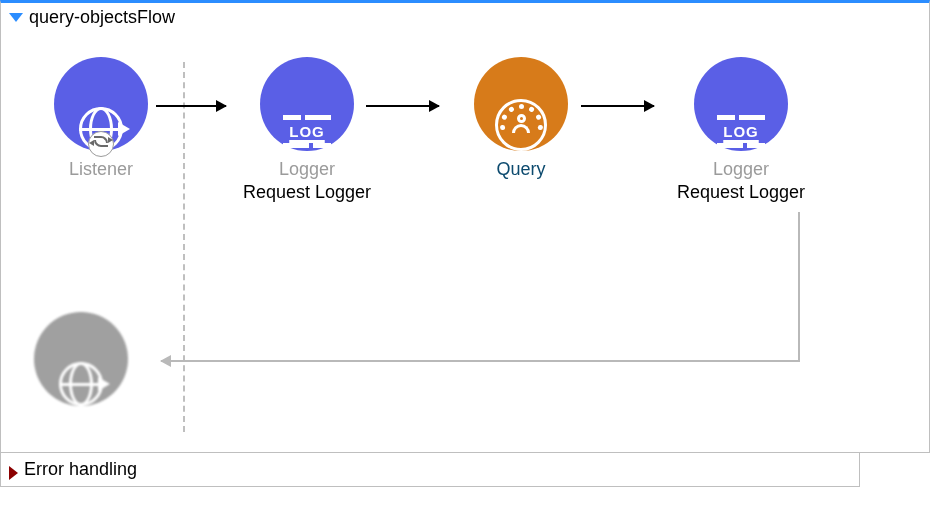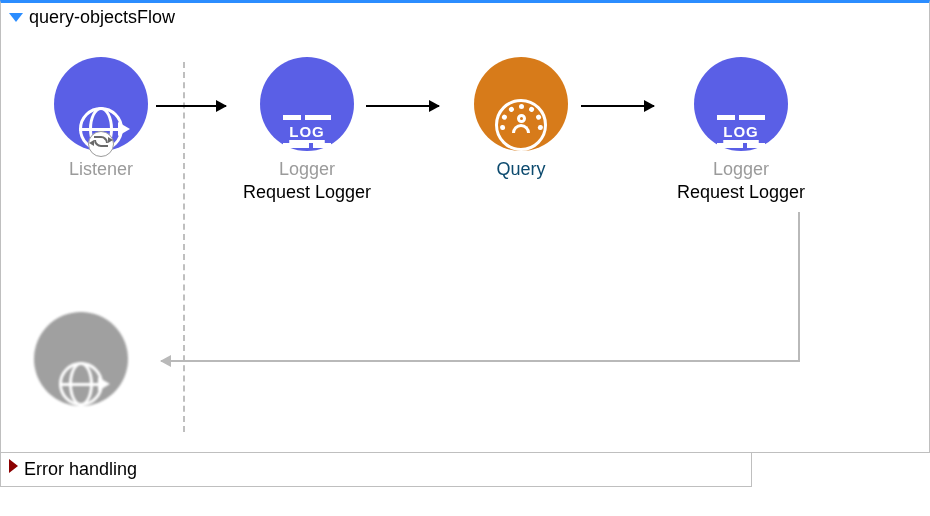--- a/index.html
+++ b/index.html
@@ -165,23 +165,23 @@
     left:50%; top:50%; margin:-2.5px;
   }
   .qicon .inner { width:22px; height:22px; display:flex; flex-direction:column; align-items:center; }
   .qicon .head { width:9px; height:9px; border:3px solid #fff; border-radius:50%; }
   .qicon .body { width:18px; height:9px; border:3px solid #fff; border-bottom:none; border-radius: 12px 12px 0 0; margin-top:1px;}
   .error-section {
     border: 1px solid #bfbfbf;
     border-top: none;
     padding: 6px 8px;
     display: flex;
-    align-items: flex-start;
-    font-size: 18px;
-    width: 752px;
+    align-items: flex-end;
+    font-size: 18px;
+    width: 860px;
   }
 </style>
 </head>
 <body>
 
 <div class="flow-container">
   <div class="flow-header">
     <span class="tri down"></span>
     <span>query-objectsFlow</span>
   </div>

